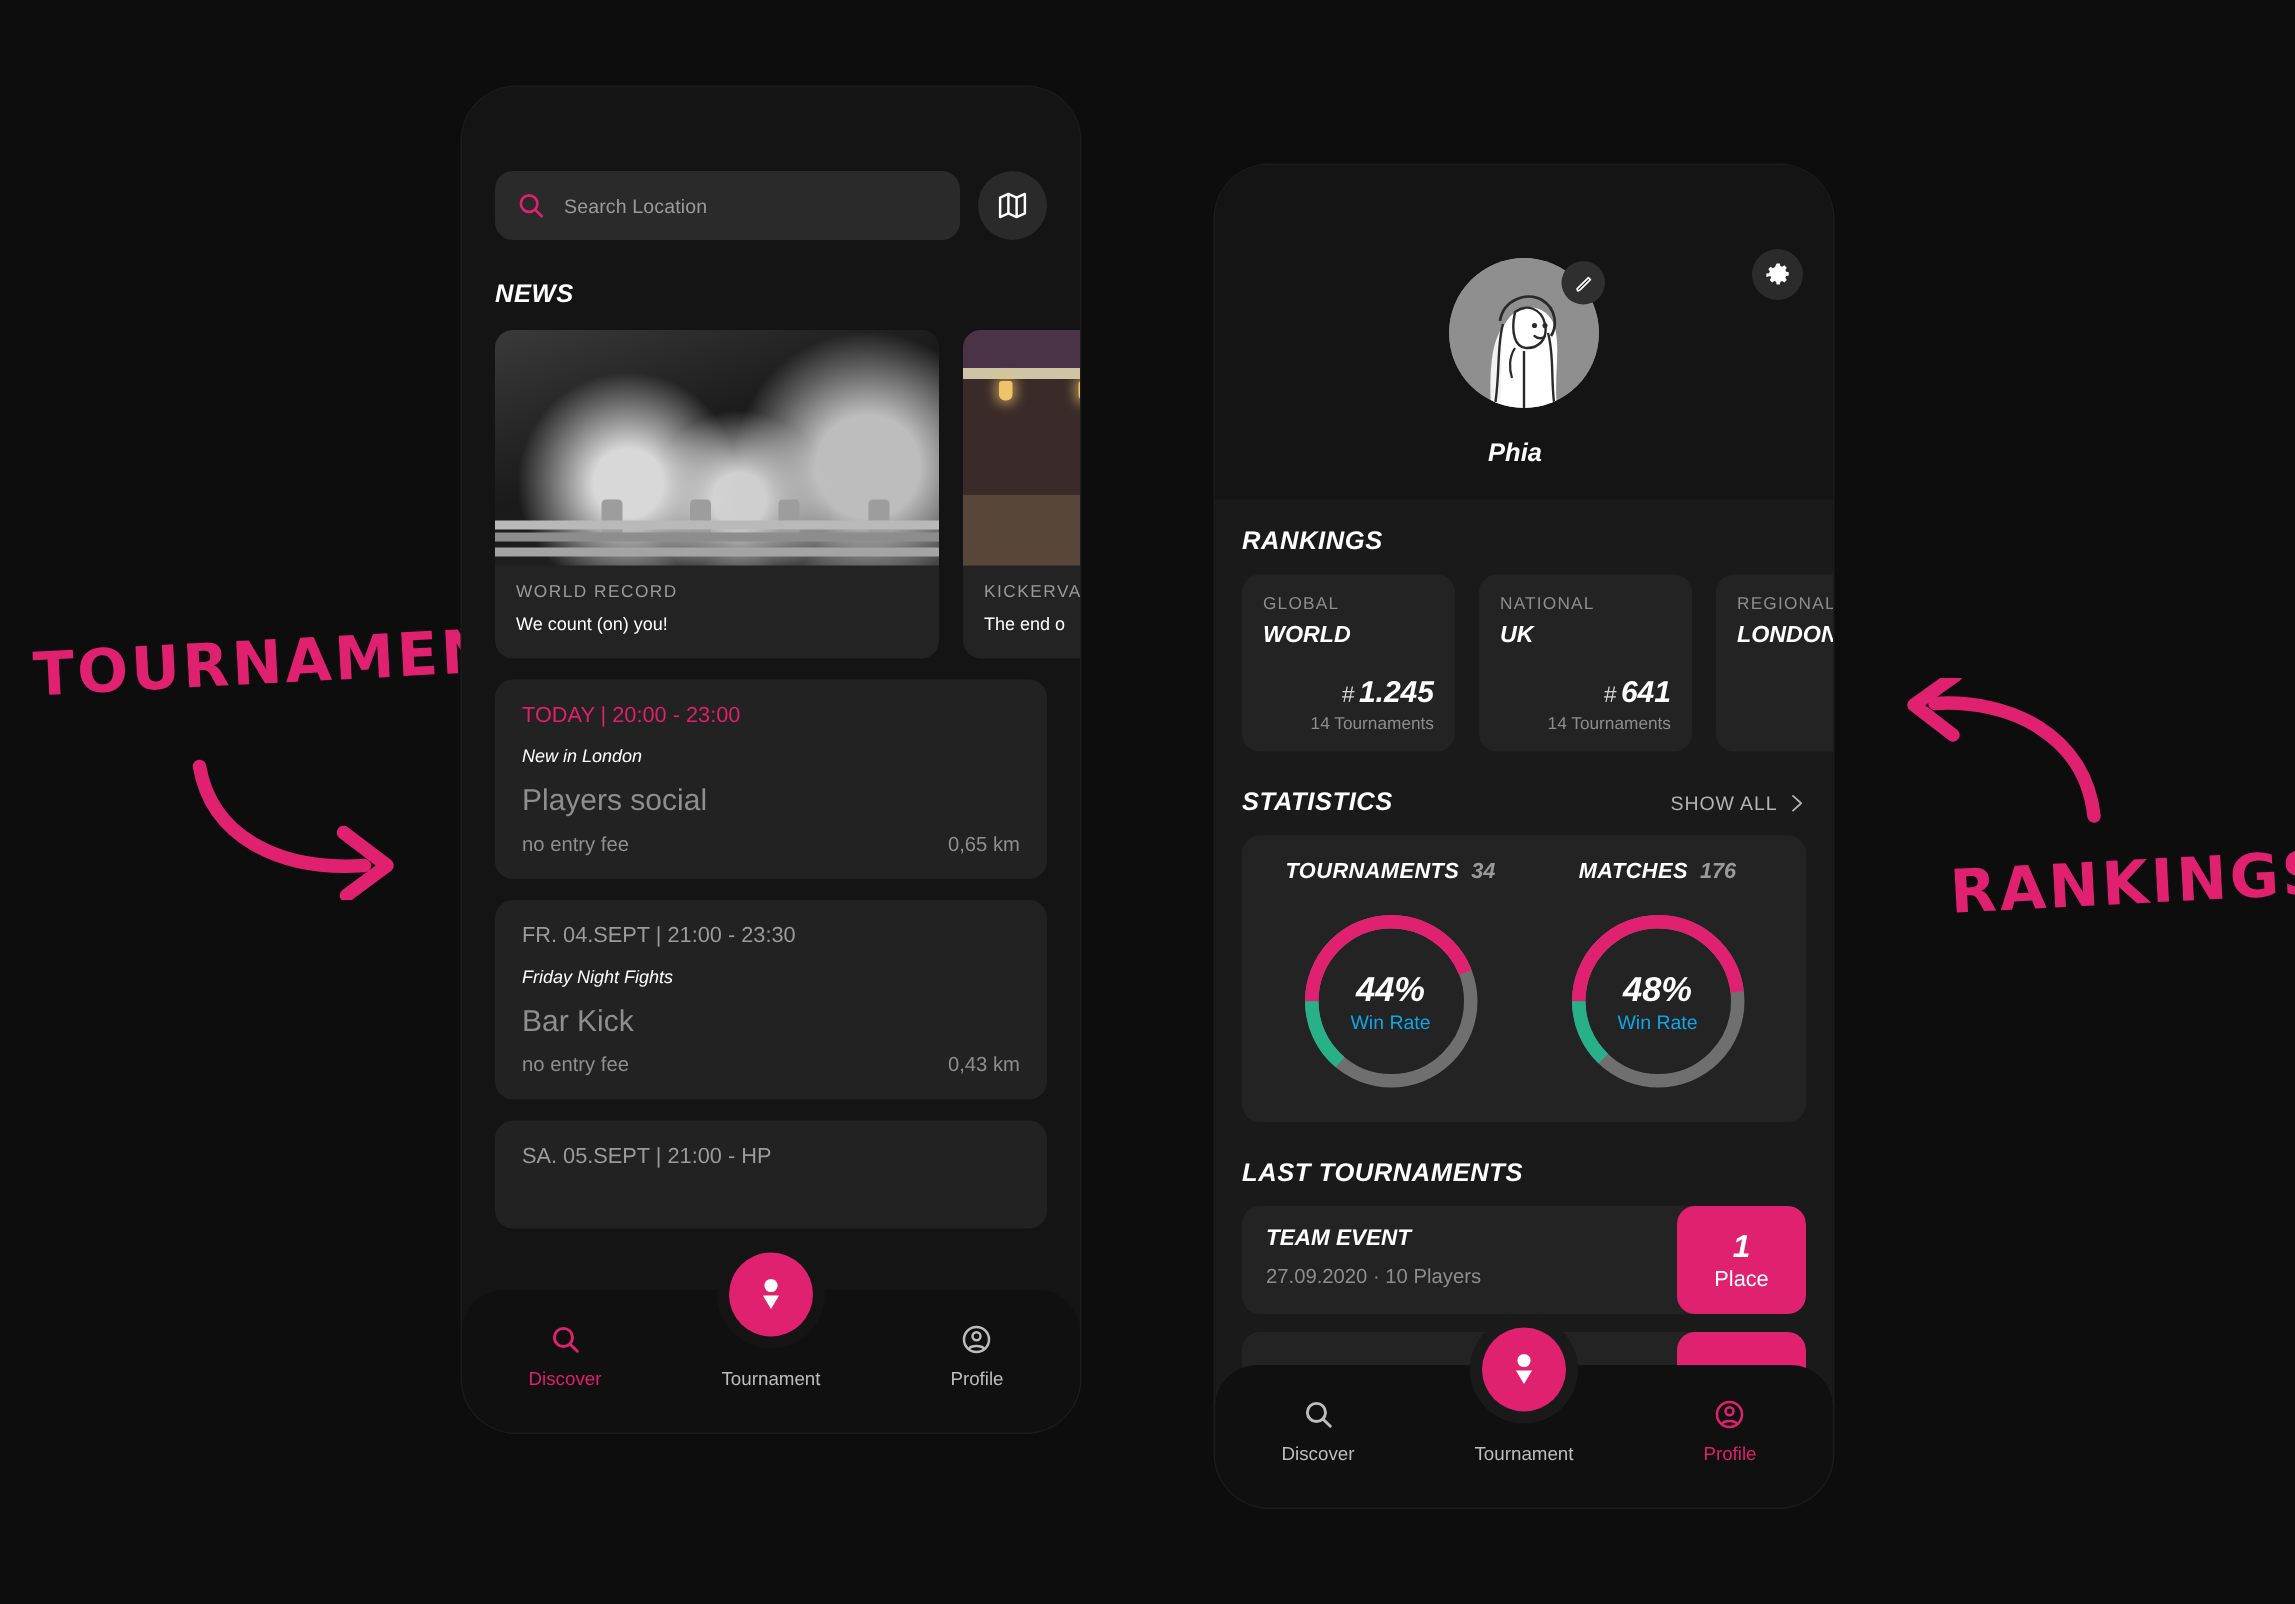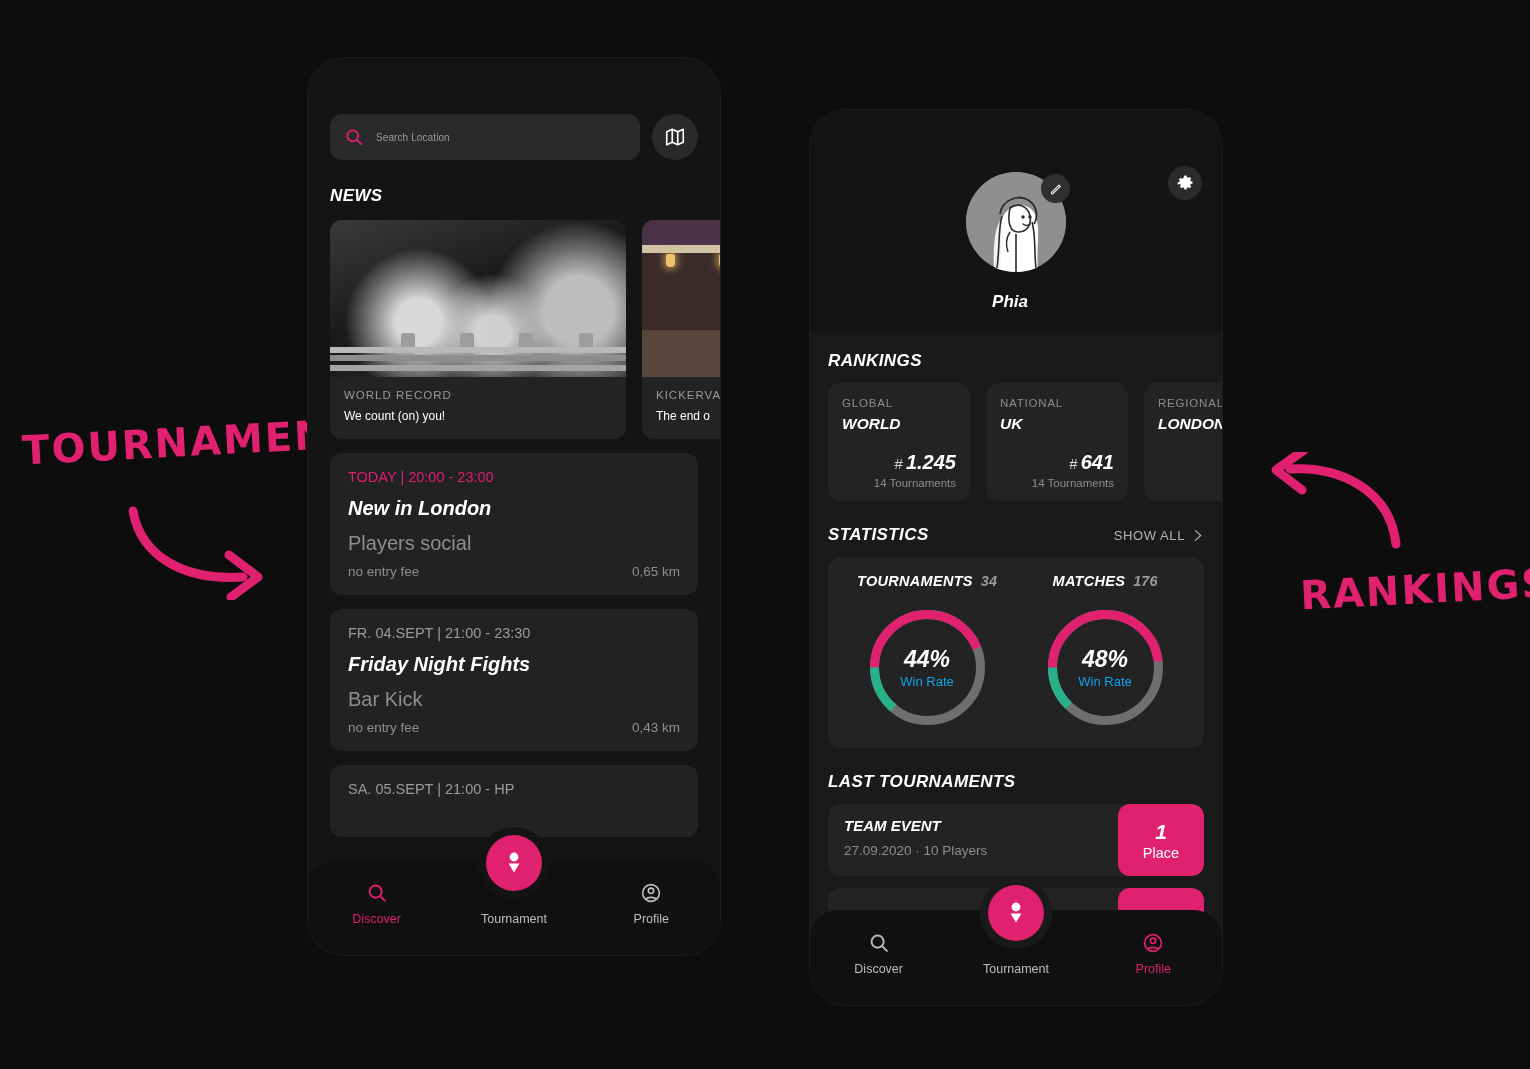--- a/index.html
+++ b/index.html
@@ -24,21 +24,21 @@
 
   .screen { position: absolute; inset: 0; background: #141414; overflow: hidden; }
 
   
   .search-row { display: flex; align-items: center; gap: 12px; padding: 56px 22px 0 22px; }
   .search-box {
     flex: 1; height: 46px; background: #2a2a2a; border-radius: 12px;
     display: flex; align-items: center; gap: 12px; padding: 0 14px;
   }
   .search-box .sq { width: 20px; height: 20px; flex: none; }
-  .search-ph { color: #9b9b9b; font-size: 10px; letter-spacing: .1px; }
+  .search-ph { color: #9b9b9b; font-size: 13px; letter-spacing: .1px; }
   .map-btn {
     width: 46px; height: 46px; border-radius: 50%; background: #2a2a2a;
     display: flex; align-items: center; justify-content: center; flex: none;
   }
 
   
   .sec-head {
     color: #fff; font-weight: bold; font-style: italic; font-size: 17px;
     letter-spacing: .4px; padding: 0 22px; margin-top: 26px;
   }
@@ -78,21 +78,21 @@
   .photo-warm .bulb {
     position: absolute; top: 34px; width: 9px; height: 13px; background: #f0c36a;
     border-radius: 2px 2px 4px 4px; box-shadow: 0 0 7px 3px rgba(240,195,106,.55);
   }
 
   
   .tour-list { padding: 14px 22px 0 22px; display: flex; flex-direction: column; gap: 14px; }
   .tour-card { background: #222222; border-radius: 12px; padding: 16px 18px 16px 18px; }
   .tour-when { font-size: 14.5px; color: #9b9b9b; }
   .tour-when.today { color: #e01f6e; }
-  .tour-name { color: #fff; font-weight: bold; font-style: italic; font-size: 20px; margin-top: 12px; }
+  .tour-name { color: #fff; font-weight: normal; font-style: italic; font-size: 12px; margin-top: 12px; }
   .tour-venue { color: #8e8e8e; font-size: 20px; margin-top: 12px; }
   .tour-foot { display: flex; justify-content: space-between; margin-top: 9px; }
   .tour-foot span { color: #8e8e8e; font-size: 13.5px; }
 
   
   .tabbar {
     position: absolute; left: 0; right: 0; bottom: 0; height: 95px;
     background: #101010; border-radius: 28px 28px 36px 36px;
     display: flex; align-items: flex-start; padding-top: 22px;
   }

